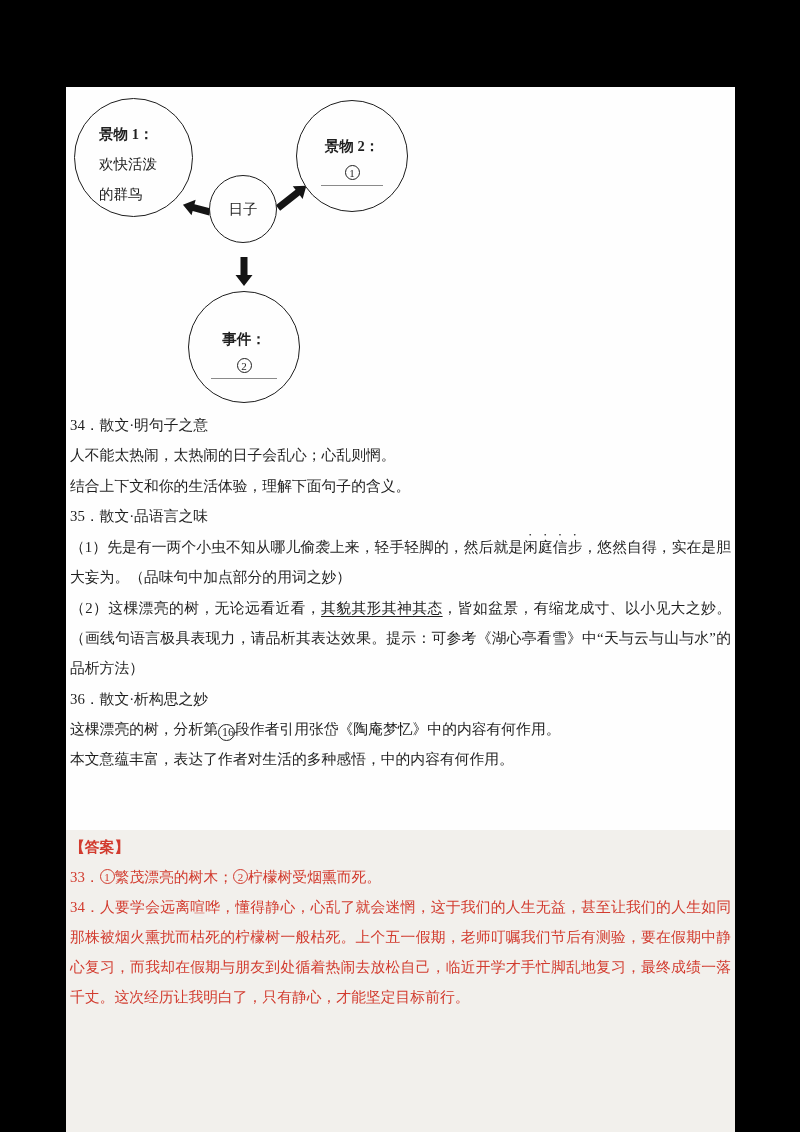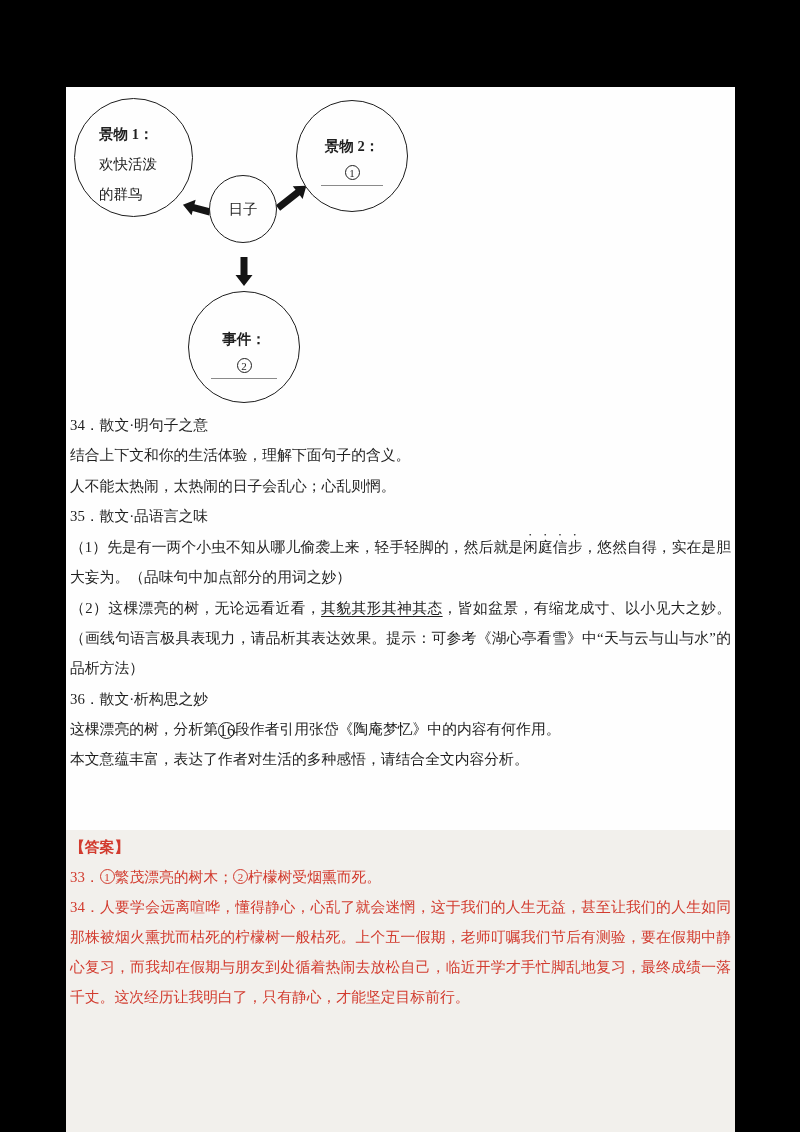--- a/index.html
+++ b/index.html
@@ -31,21 +31,21 @@
   .blank{
     margin:2px auto 0;width:62px;height:22px;line-height:20px;
     border-bottom:1px solid #8a8a8a;text-align:center;
   }
   .c-event .blank{width:66px;}
   .num-circle{
     display:inline-block;width:15px;height:15px;line-height:14px;
     border:1px solid currentColor;border-radius:50%;
     font-size:11px;text-align:center;vertical-align:1px;box-sizing:border-box;
   }
-  .num-circle.wide{width:17px;height:17px;line-height:15px;font-size:16px;vertical-align:-2px;text-align:right;}
+  .num-circle.wide{width:17px;height:17px;line-height:15px;font-size:12px;vertical-align:-2px;text-align:right;}
   
   .qa{
     position:absolute;left:0;right:0;top:323px;padding:0 4px;
     font-size:14.8px;line-height:30.3px;
   }
   .qa p{margin:0;text-align:justify;}
   .qa p.head{text-align:left;}
   .em-dots{
     -webkit-text-emphasis:filled dot;
     -webkit-text-emphasis-position:over right;
@@ -96,31 +96,31 @@
     </div>
 
     <div class="circle c-event">
       <div class="c-title">事件：</div>
       <div class="blank"><span class="num-circle">2</span></div>
     </div>
   </div>
 
   <div class="qa">
     <p class="head">34．散文·明句子之意</p>
+    <p>人不能太热闹，太热闹的日子会乱心；心乱则惘。</p>
     <p>结合上下文和你的生活体验，理解下面句子的含义。</p>
-    <p>人不能太热闹，太热闹的日子会乱心；心乱则惘。</p>
 
     <p class="head">35．散文·品语言之味</p>
     <p><span>（1）先是有一两个小虫不知从哪儿偷袭上来，轻手轻脚的，然后就是</span><span class="em-dots">闲庭信步</span><span>，悠然自得，实在是胆大妄为。（品味句中加点部分的用词之妙）</span></p>
     <p><span>（2）这棵漂亮的树，无论远看近看，</span><span class="ul">其貌其形其神其态</span><span>，皆如盆景，有缩龙成寸、以小见大之妙。（画线句语言极具表现力，请品析其表达效果。提示：可参考《湖心亭看雪》中“天与云与山与水”的品析方法）</span></p>
 
     <p class="head">36．散文·析构思之妙</p>
     <p><span>这棵漂亮的树，分析第</span><span class="num-circle wide">16</span><span>段作者引用张岱《陶庵梦忆》中的内容有何作用。</span></p>
 
-    <p>本文意蕴丰富，表达了作者对生活的多种感悟，请结合全文内容分析。</p>
+    <p>本文意蕴丰富，表达了作者对生活的多种感悟，中的内容有何作用。</p>
   </div>
 
   <div class="answers" id="answers-box" style="background: rgb(242, 240, 236); color: rgb(210, 59, 46);">
     <p class="ans-header">【答案】</p>
     <p><span>33．</span><span class="num-circle">1</span><span>繁茂漂亮的树木；</span><span class="num-circle">2</span><span>柠檬树受烟熏而死。</span></p>
     <p><span>34．</span><span>人要学会远离喧哗，懂得静心，心乱了就会迷惘，这于我们的人生无益，甚至让我们的人生如同那株被烟火熏扰而枯死的柠檬树一般枯死。上个五一假期，老师叮嘱我们节后有测验，要在假期中静心复习，而我却在假期与朋友到处循着热闹去放松自己，临近开学才手忙脚乱地复习，最终成绩一落千丈。这次经历让我明白了，只有静心，才能坚定目标前行。</span></p>
   </div>
 
 </div>
 

